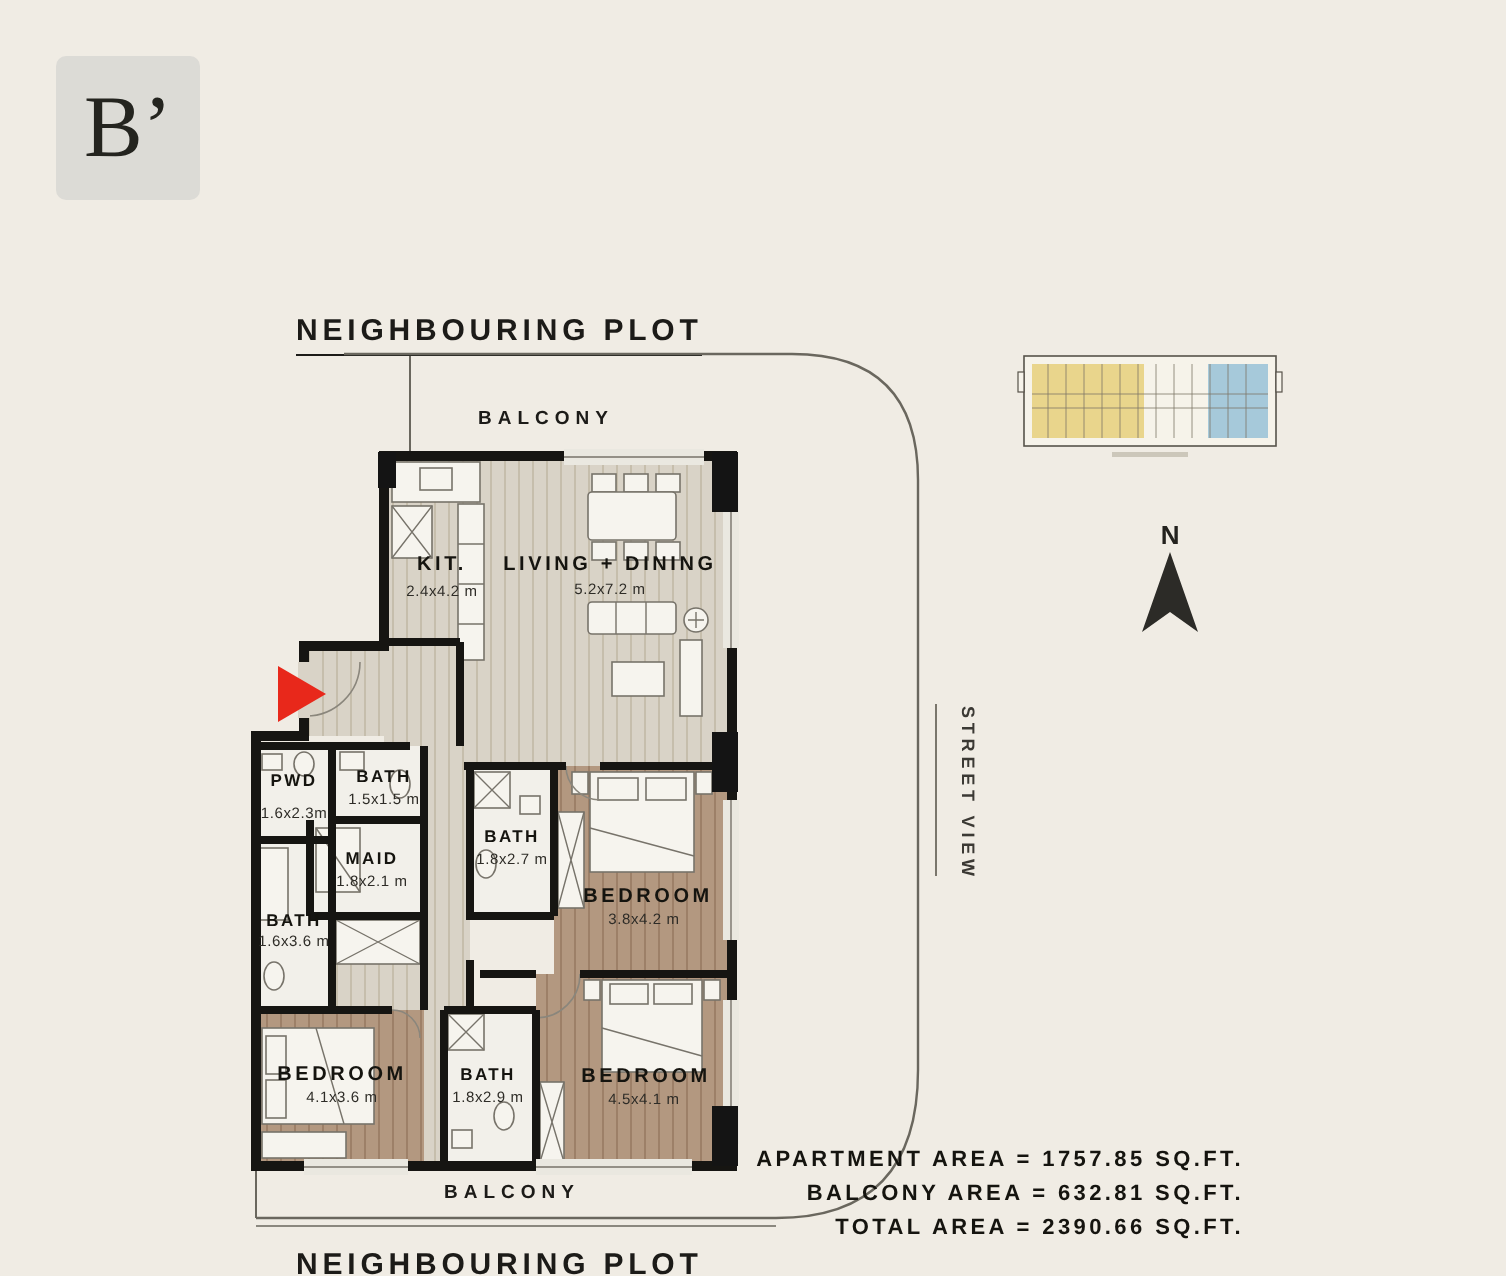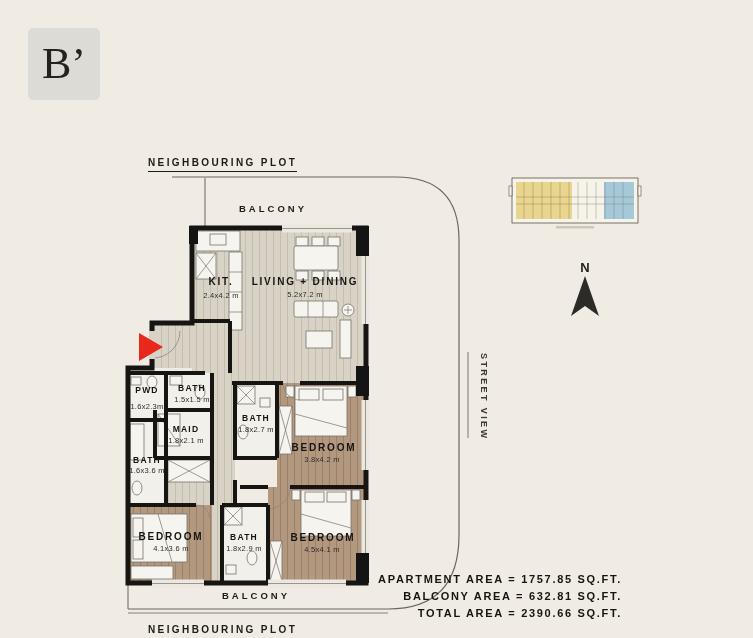--- a/index.html
+++ b/index.html
@@ -11,21 +11,21 @@
   .unit-box{
     position:absolute; left:28px; top:28px; width:72px; height:72px;
     background:#dcdbd6; border-radius:5px;
     display:flex; align-items:center; justify-content:center;
   }
   .unit-box span{
     font-family:"Liberation Serif", serif;
     font-size:44px; color:#24241f; line-height:1;
   }
   .np-label{
-    position:absolute; font-size:10px; font-weight:700; letter-spacing:2.4px;
+    position:absolute; font-size:15px; font-weight:700; letter-spacing:2.4px;
     color:#1c1b18; border-bottom:1.8px solid #1c1b18; padding-bottom:3px;
     white-space:nowrap;
   }
   .np-top{ left:148px; top:157px; }
   .np-bottom{ left:148px; top:624px; }
   .plan-svg{ position:absolute; left:0; top:0; }
   svg text{ font-family:"Liberation Sans", sans-serif; }
   .room-name{ font-size:10px; font-weight:700; letter-spacing:1.8px; fill:#15140f; }
   .room-name-sm{ font-size:8.5px; font-weight:700; letter-spacing:1.2px; fill:#15140f; }
   .room-dim{ font-size:7.5px; letter-spacing:0.3px; fill:#2e2c27; }

